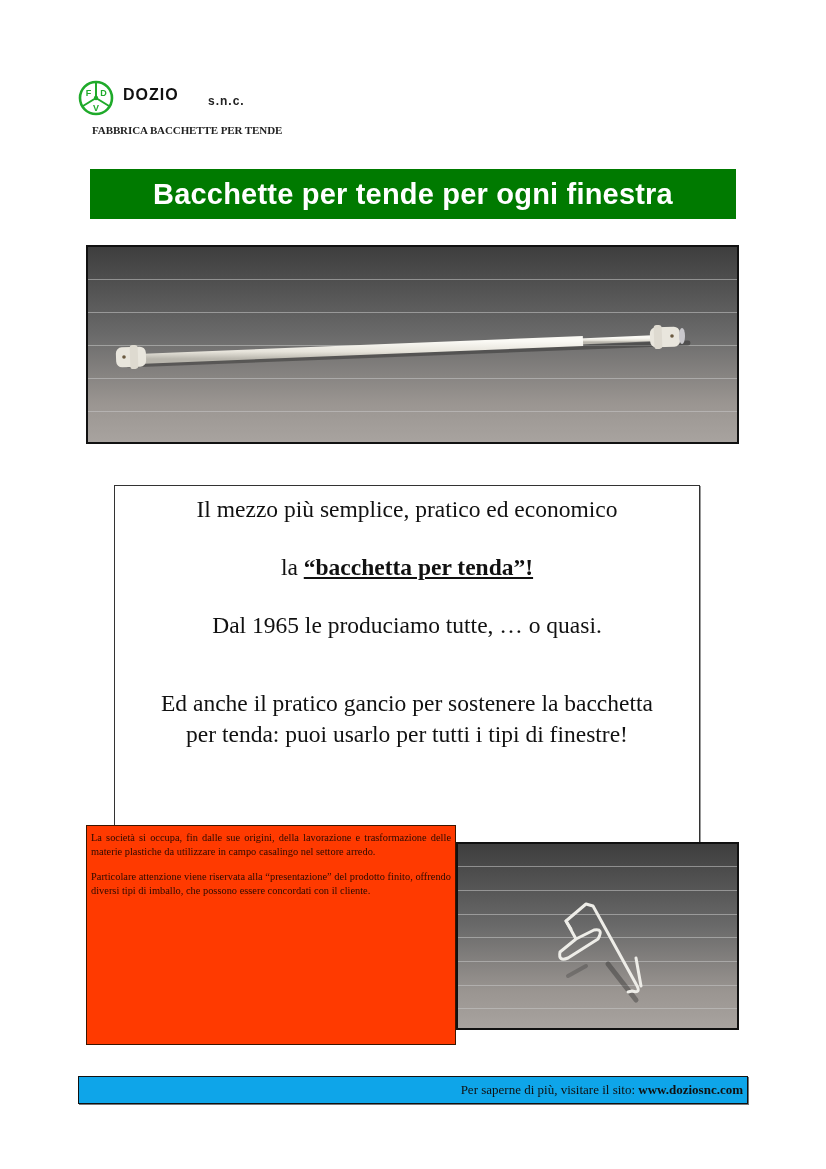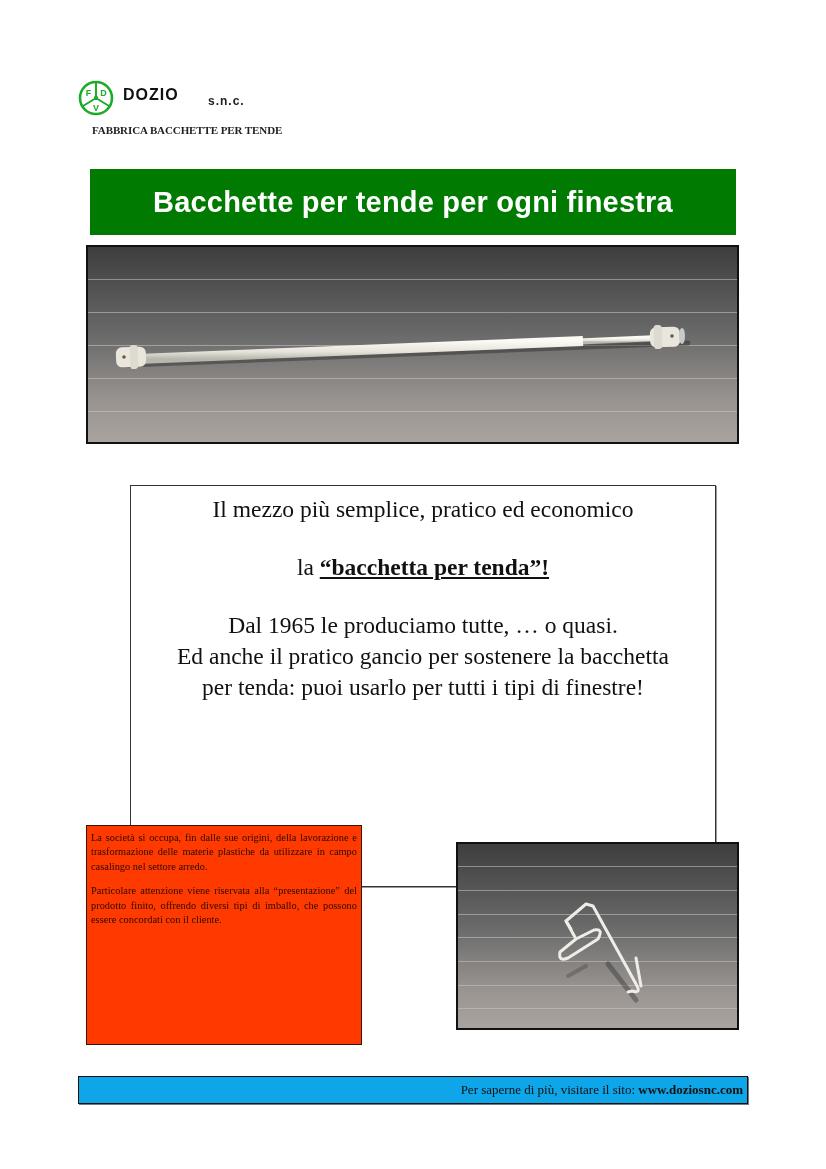--- a/index.html
+++ b/index.html
@@ -20,49 +20,49 @@
     left: 130px; top: 14px; font-family: "Liberation Sans", sans-serif; font-weight: bold;
     font-size: 12px; letter-spacing: 1px; color: #222;
   }
   #logo-tagline {
     left: 14px; top: 44px; font-family: "Liberation Serif", serif; font-weight: bold;
     font-size: 11px; letter-spacing: -0.1px; color: #222; white-space: nowrap;
   }
 
   
   #title-banner {
-    left: 90px; top: 169px; width: 646px; height: 66px; background: #007a00;
+    left: 90px; top: 169px; width: 646px; height: 50px; background: #007a00;
     display: flex; align-items: center; justify-content: center;
   }
   #title-text {
     font-family: "Liberation Sans", sans-serif; font-weight: bold; font-size: 29px;
     color: #ffffff; white-space: nowrap; letter-spacing: 0.2px;
   }
 
   
   .photo {
     border: 2px solid #111; box-sizing: border-box; overflow: hidden;
     background: linear-gradient(to bottom, #3e3e3e 0%, #6a6a6a 45%, #9a9591 80%, #a8a39f 100%);
   }
   .photo .shelf { position: absolute; left: 0; right: 0; height: 1px; background: rgba(200,200,200,0.55); }
   #rod-photo { left: 86px; top: 245px; width: 653px; height: 199px; }
   #hook-photo { left: 456px; top: 842px; width: 283px; height: 188px; }
 
   
   #intro-box {
-    left: 130px; top: 485px; width: 586px; height: 402px; box-sizing: border-box;
+    left: 114px; top: 485px; width: 586px; height: 402px; box-sizing: border-box;
     border: 1.5px solid #333; box-shadow: 1px 1px 0 #999; background: #fff;
     text-align: center; font-size: 23.5px; line-height: 31px;
   }
   #intro-box p { margin: 0; }
   .bold { font-weight: bold; text-decoration: underline; }
 
   
   #about-box {
-    left: 86px; top: 825px; width: 276px; height: 220px; box-sizing: border-box;
+    left: 86px; top: 825px; width: 370px; height: 220px; box-sizing: border-box;
     background: #ff3a00; border: 1.5px solid #3a1500;
     padding: 5px 4px 0 4px; font-size: 10.4px; line-height: 14.4px; color: #2a0a00;
   }
   #about-box p { margin: 0 0 10px 0; text-align: justify; }
 
   
   #footer-bar {
     left: 78px; top: 1076px; width: 670px; height: 28px; box-sizing: border-box;
     background: #0ea5e9; border: 1.5px solid #111; box-shadow: 1px 1px 0 #777;
     display: flex; align-items: center; justify-content: flex-end; padding-right: 4px;
@@ -123,21 +123,21 @@
     <rect x="566" y="78" width="8" height="24" rx="3" fill="#dedad0" transform="rotate(-2 570 90)"></rect>
     <circle cx="584" cy="89" r="1.8" fill="#6b5a40"></circle>
     <ellipse cx="594" cy="89" rx="3" ry="8" fill="#c9c8cc"></ellipse>
   </svg>
 </div>
 
 <div id="intro-box" class="abs">
   <p style="margin-top:8px">Il mezzo più semplice, pratico ed economico</p>
   <p style="margin-top:27px"><span>la </span><span class="bold">“bacchetta per tenda”!</span></p>
   <p style="margin-top:27px">Dal 1965 le produciamo tutte, … o quasi.</p>
-  <p style="">Ed anche il pratico gancio per sostenere la bacchetta</p>
+  <p style="margin-top:47px">Ed anche il pratico gancio per sostenere la bacchetta</p>
   <p>per tenda: puoi usarlo per tutti i tipi di finestre!</p>
 </div>
 
 <div id="about-box" class="abs">
   <p>La società si occupa, fin dalle sue origini, della lavorazione e trasformazione delle materie plastiche da utilizzare in campo casalingo nel settore arredo.</p>
   <p>Particolare attenzione viene riservata alla “presentazione” del prodotto finito, offrendo diversi tipi di imballo, che possono essere concordati con il cliente.</p>
 </div>
 
 <div id="hook-photo" class="abs photo">
   <div class="shelf" style="top:22px"></div>

